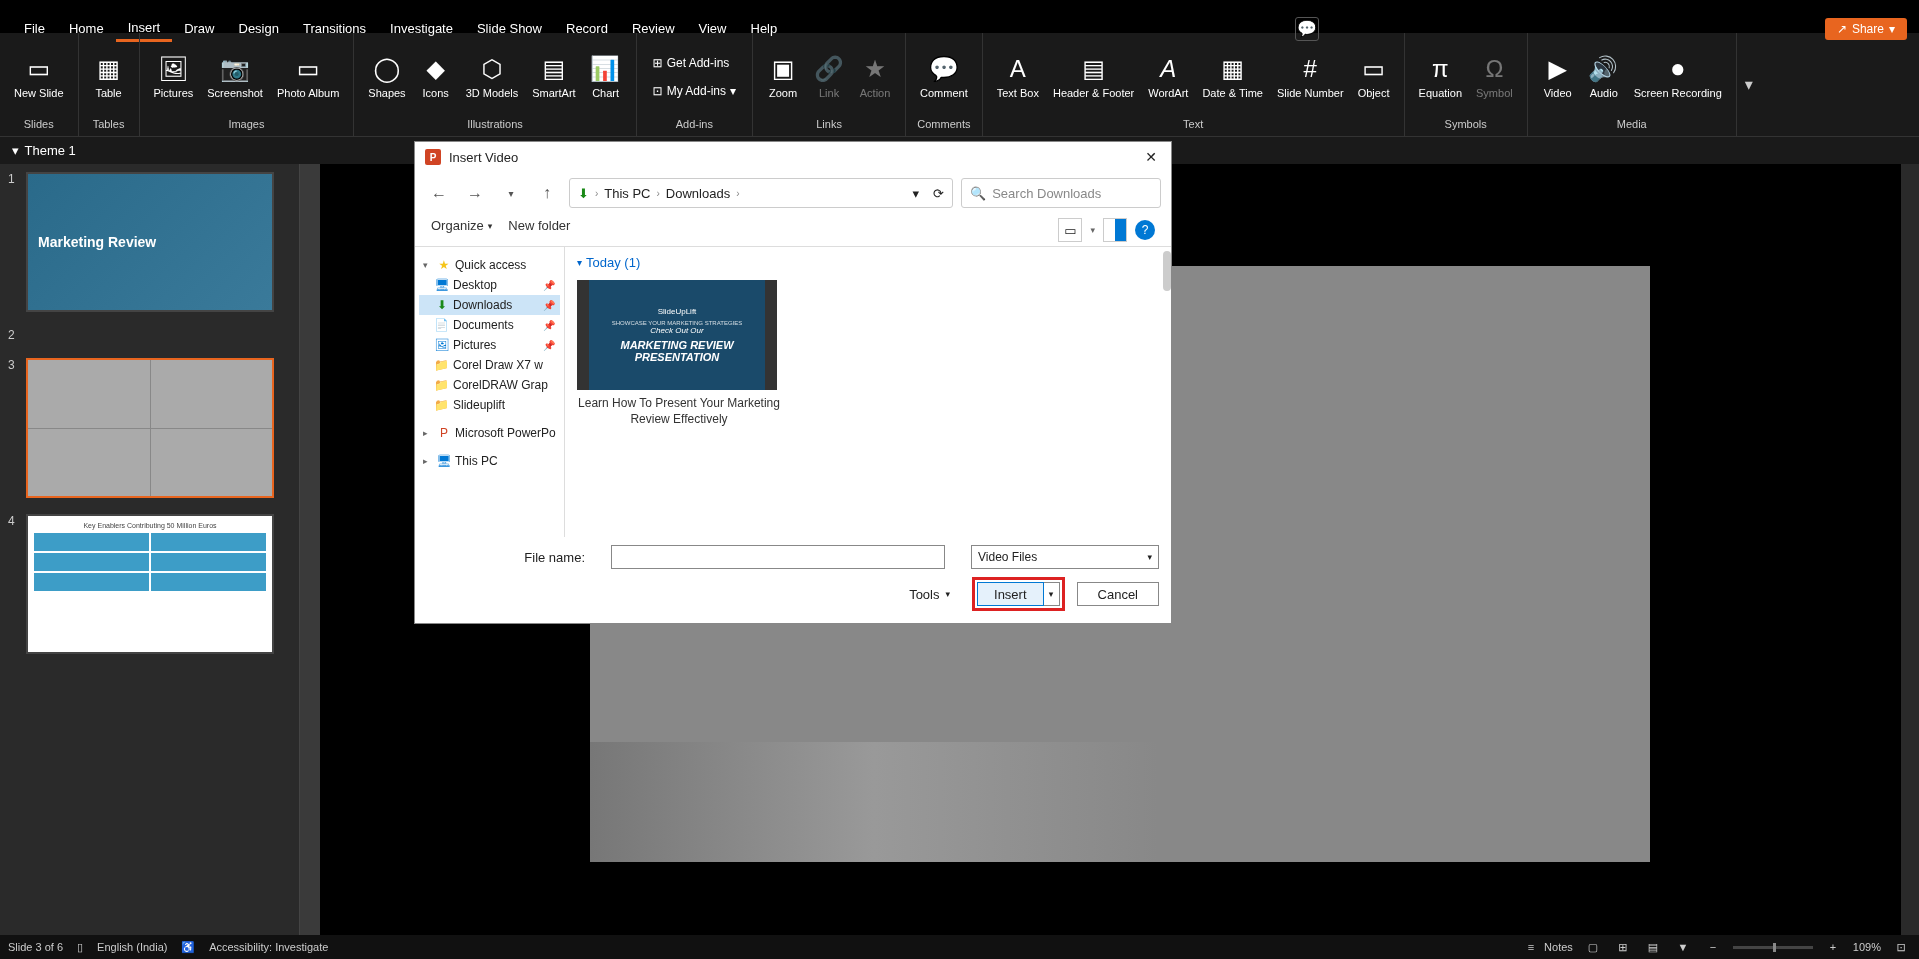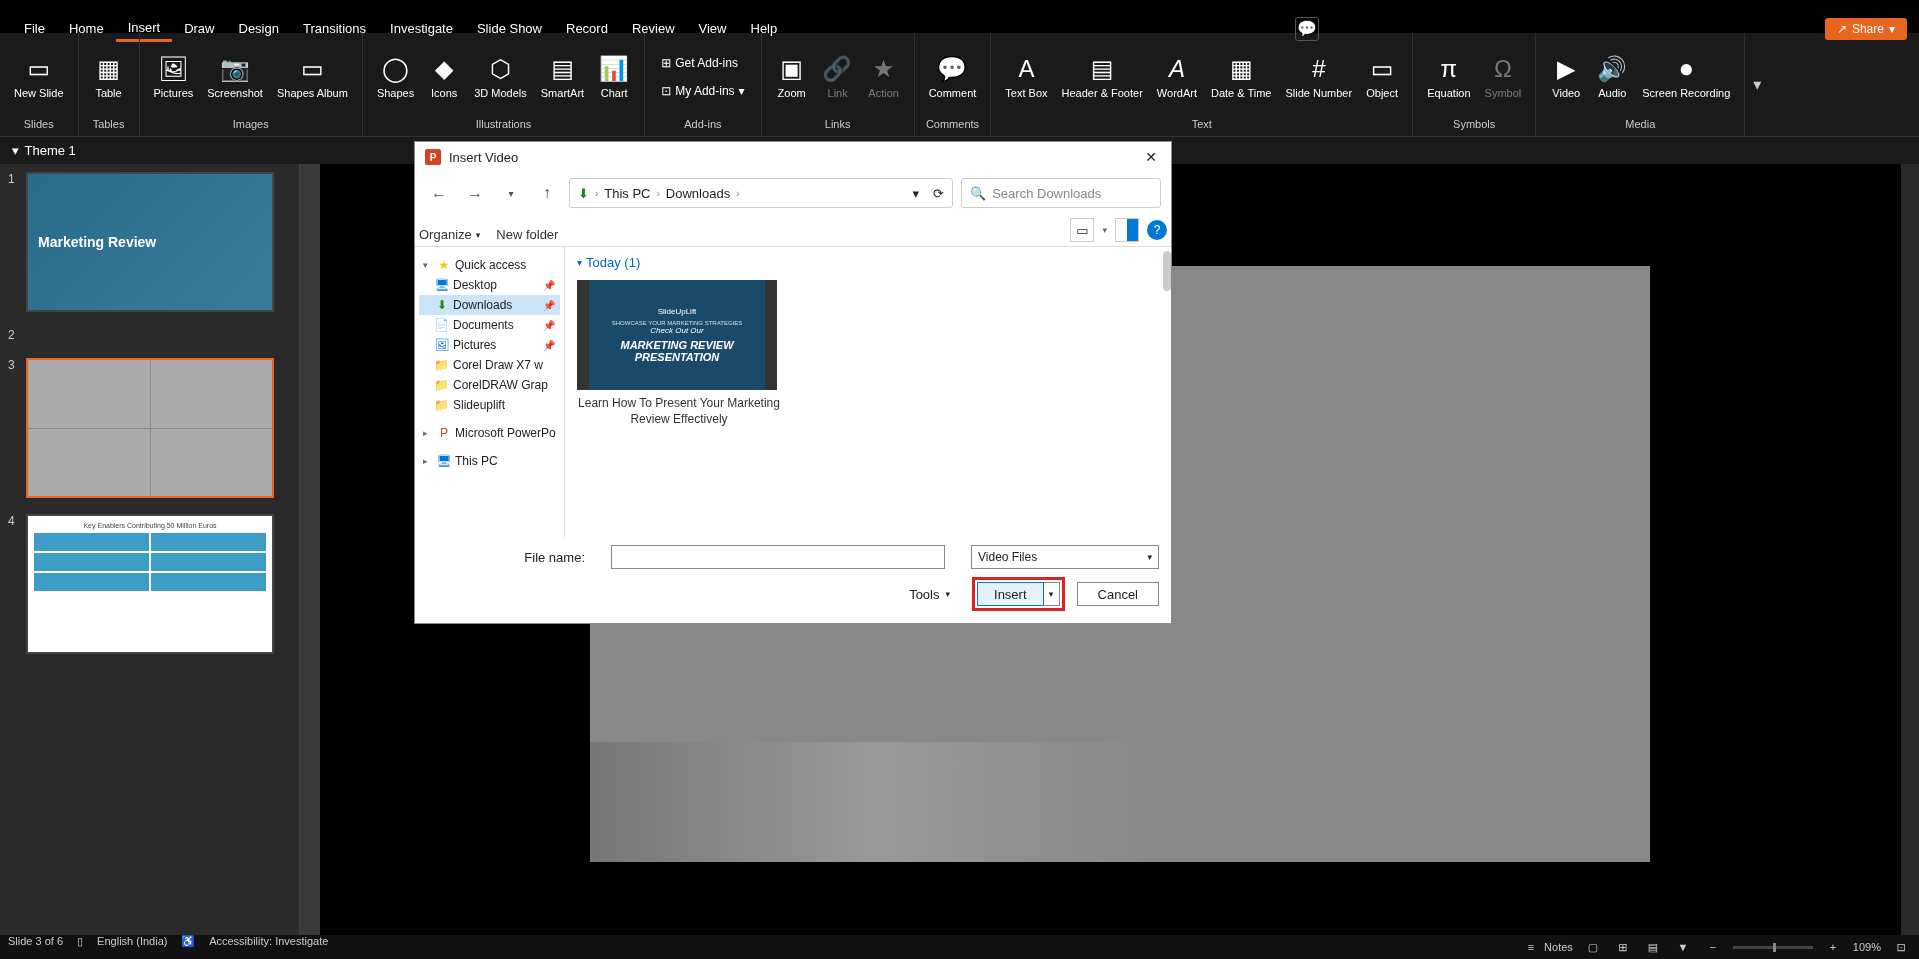--- a/index.html
+++ b/index.html
@@ -55,21 +55,21 @@
 .dialog-title-icon { width: 16px; height: 16px; background: #d04424; border-radius: 2px; display: flex; align-items: center; justify-content: center; color: #fff; font-size: 10px; font-weight: bold; margin-right: 8px; }
 .dialog-title { font-size: 13px; }
 .dialog-close { margin-left: auto; width: 20px; cursor: pointer; font-size: 14px; text-align: center; }
 
 .dialog-nav { display: flex; align-items: center; padding: 6px 10px; gap: 8px; }
 .nav-btn { width: 28px; height: 28px; display: flex; align-items: center; justify-content: center; cursor: pointer; color: #555; font-size: 16px; }
 .breadcrumb-box { flex: 1; border: 1px solid #ccc; height: 30px; display: flex; align-items: center; padding: 0 8px; gap: 6px; font-size: 13px; border-radius: 3px; }
 .breadcrumb-chevron { color: #888; font-size: 10px; }
 .search-box { width: 200px; border: 1px solid #ccc; height: 30px; display: flex; align-items: center; padding: 0 8px; gap: 6px; font-size: 13px; border-radius: 3px; color: #888; }
 
-.dialog-toolbar { display: flex; align-items: flex-end; padding: 4px 4px; gap: 16px; font-size: 13px; }
+.dialog-toolbar { display: flex; align-items: flex-start; padding: 4px 16px; gap: 16px; font-size: 13px; }
 .dialog-toolbar-btn { cursor: pointer; display: flex; align-items: center; gap: 4px; color: #333; }
 .dialog-toolbar-right { margin-left: auto; display: flex; gap: 8px; align-items: center; }
 .view-btn { width: 24px; height: 24px; border: 1px solid #ccc; display: flex; align-items: center; justify-content: center; cursor: pointer; }
 .help-btn { width: 20px; height: 20px; background: #0078d4; border-radius: 50%; color: #fff; display: flex; align-items: center; justify-content: center; font-size: 12px; cursor: pointer; }
 
 .dialog-body { flex: 1; display: flex; border-top: 1px solid #ddd; overflow: hidden; }
 .folder-tree { width: 150px; border-right: 1px solid #ddd; padding: 8px 4px; font-size: 12px; overflow: hidden; }
 .tree-item { display: flex; align-items: center; gap: 4px; padding: 3px 4px; cursor: pointer; white-space: nowrap; }
 .tree-item.selected { background: #cce4f7; }
 .tree-icon { width: 14px; height: 14px; display: inline-flex; align-items: center; justify-content: center; }
@@ -92,21 +92,21 @@
 .filename-input { flex: 1; border: 1px solid #888; height: 24px; padding: 0 6px; font-size: 12px; }
 .filetype-select { width: 188px; border: 1px solid #888; height: 24px; padding: 0 6px; font-size: 12px; display: flex; align-items: center; justify-content: space-between; cursor: pointer; }
 .footer-buttons { display: flex; justify-content: flex-end; align-items: center; gap: 12px; }
 .tools-btn { font-size: 13px; cursor: pointer; display: flex; align-items: center; gap: 6px; margin-right: 10px; }
 .insert-btn-wrap { border: 3px solid #d22; padding: 2px; display: flex; }
 .insert-btn { border: 1px solid #0078d4; background: #e5f1fb; height: 24px; padding: 0 16px; font-size: 13px; cursor: pointer; display: flex; align-items: center; }
 .insert-dropdown { border: 1px solid #888; border-left: none; width: 16px; display: flex; align-items: center; justify-content: center; font-size: 9px; cursor: pointer; }
 .cancel-btn { border: 1px solid #888; height: 24px; padding: 0 20px; font-size: 13px; cursor: pointer; background: #fff; display: flex; align-items: center; }
 
 
-.statusbar { position: absolute; bottom: 0; left: 0; right: 0; height: 24px; background: #111; display: flex; padding: 0 8px; font-size: 11px; color: #ccc; gap: 14px; }
+.statusbar { position: absolute; bottom: 0; left: 0; right: 0; height: 24px; background: #111; display: flex; align-items: center; padding: 0 8px; font-size: 11px; color: #ccc; gap: 14px; }
 .statusbar-right { margin-left: auto; display: flex; align-items: center; gap: 10px; }
 .status-icon { cursor: pointer; width: 20px; text-align: center; }
 .zoom-slider { width: 80px; height: 3px; background: #444; position: relative; }
 .zoom-slider::after { content: ''; position: absolute; left: 50%; top: -3px; width: 3px; height: 9px; background: #888; }
 
 .chars-bar { display: flex; height: 8px; gap: 1px; align-items: flex-end; margin-top: 5px; }
 .chars-bar > div { background: #3d9dc7; width: 10px; }
 .thumb4-grid { display: grid; grid-template-columns: 1fr 1fr; gap: 2px; margin-top: 4px; }
 .thumb4-grid > div { background: #3d9dc7; height: 18px; font-size: 5px; color: #fff; padding: 2px; }
 </style>
@@ -159,21 +159,21 @@
       <div class="ribbon-btn">
           <div class="ribbon-btn-icon">🖼</div>
           <span>Pictures</span>
         </div>
       <div class="ribbon-btn">
           <div class="ribbon-btn-icon">📷</div>
           <span>Screenshot</span>
         </div>
       <div class="ribbon-btn">
           <div class="ribbon-btn-icon">▭</div>
-          <span>Shapes
+          <span>Photo
 Album</span>
         </div>
     </div>
     <div class="ribbon-group-label">Images</div>
   </div>
   <div class="ribbon-group">
     <div class="ribbon-buttons">
       <div class="ribbon-btn">
           <div class="ribbon-btn-icon">◯</div>
           <span>Shapes</span>

